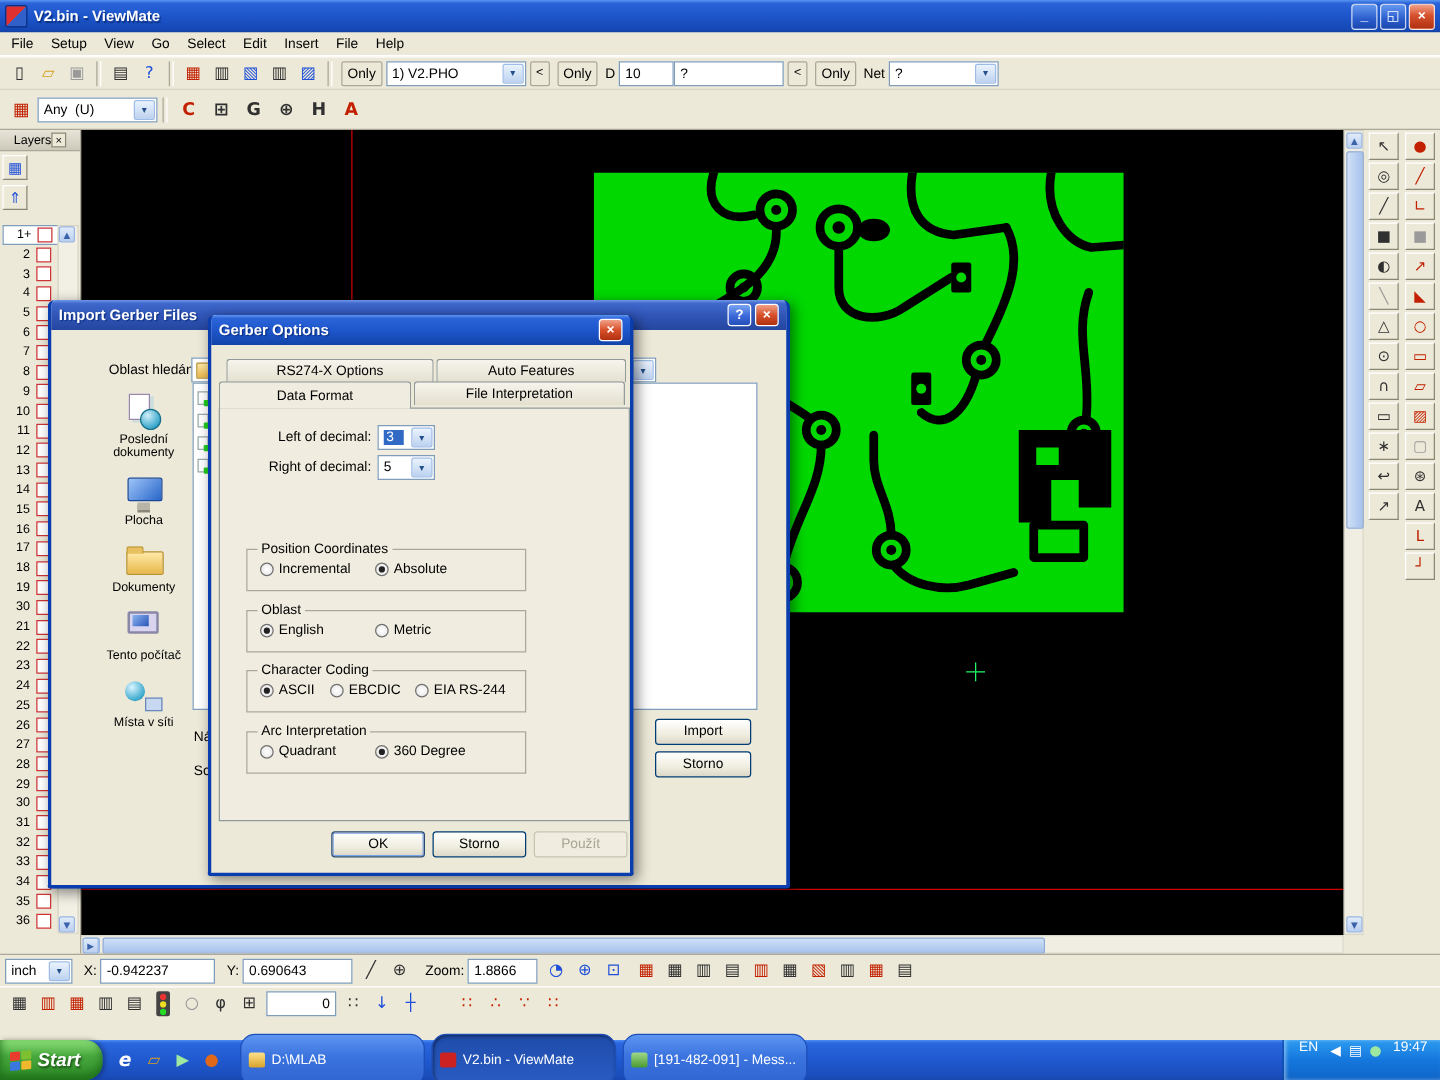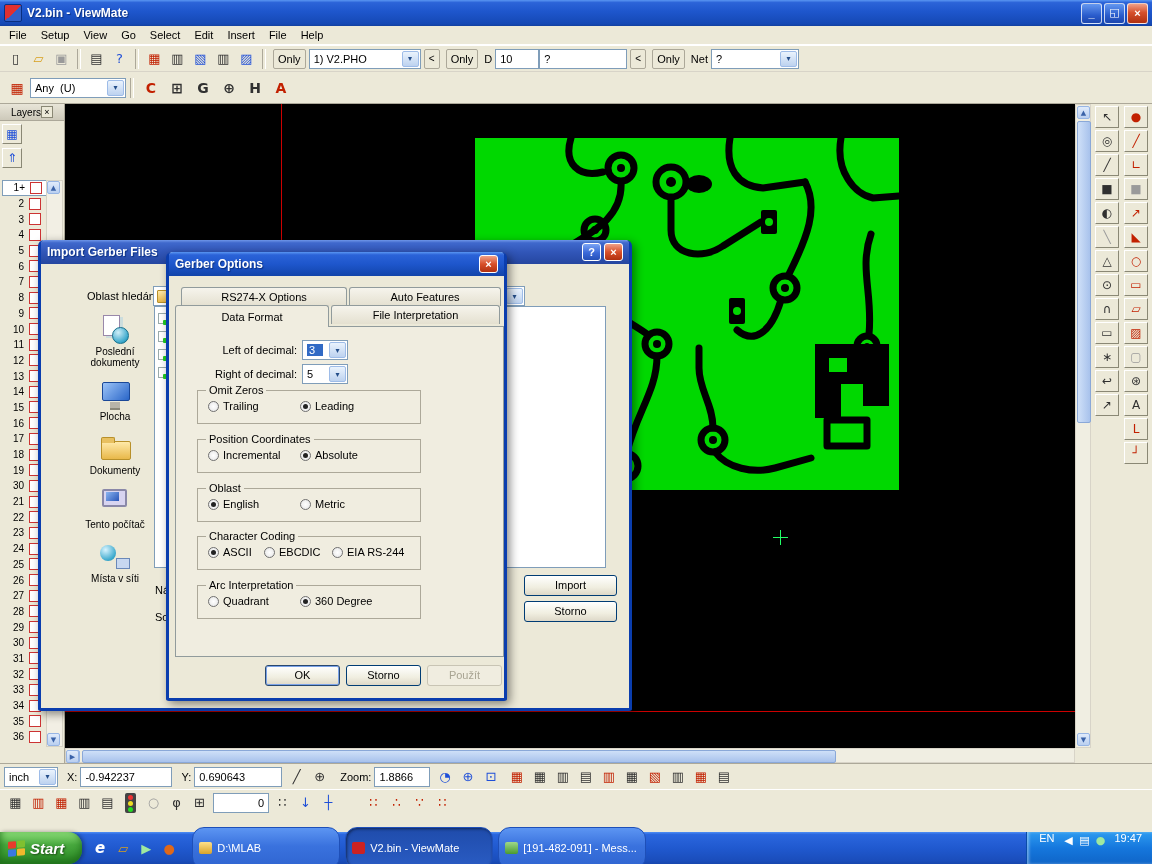--- a/index.html
+++ b/index.html
@@ -180,21 +180,21 @@
   .pic.computer::after{content:"";position:absolute;left:8px;top:5px;width:13px;height:9px;
     background:linear-gradient(135deg,#8ab4f0,#2a55b8)}
   .pic.network::before{content:"";position:absolute;left:2px;top:4px;width:16px;height:16px;border-radius:50%;
     background:radial-gradient(circle at 35% 30%,#d8f4ff,#3aa8cc 70%,#1b7d9b)}
   .pic.network::after{content:"";position:absolute;right:2px;bottom:2px;width:12px;height:9px;background:#c8d8f0;
     border:1px solid #6a88b8}
   .flist{position:absolute;left:113px;top:66px;width:450px;height:260px;background:#fff;border:1px solid #7F9DB9}
   .mini-file{position:absolute;left:3px;width:9px;height:11px;background:#fff;border:1px solid #9aa;box-sizing:border-box}
   .mini-file::after{content:"";position:absolute;right:-2px;bottom:-2px;width:5px;height:5px;background:#2c2;border-radius:1px}
   .fraglabel{position:absolute;font-size:11px}
-  .xpbtn{position:absolute;width:93px;height:21px;font-size:11px;text-align:center;line-height:19px;
+  .xpbtn{position:absolute;width:77px;height:21px;font-size:11px;text-align:center;line-height:19px;
     border:1px solid #003C74;border-radius:3px;box-sizing:border-box;padding:0;
     background:linear-gradient(180deg,#FFFFFF,#F0EEE0 60%,#DDD8C8)}
   .xpbtn.default{border-color:#28486E;box-shadow:inset 0 0 0 1px #7AA2E8}
   .xpbtn.disabled{color:#A8A492;border-color:#C8C4B4;background:#F0EDE0;box-shadow:none}
 
   
   .tabs-back{position:absolute;left:12px;top:35px;display:flex;z-index:1}
   .tabs-front{position:absolute;left:6px;top:53px;display:flex;z-index:3}
   .btab{height:19px;line-height:19px;text-align:center;background:linear-gradient(180deg,#F6F4EC,#E4E0D0);
     border:1px solid #919B9C;border-bottom:none;border-radius:3px 3px 0 0;font-size:11px;box-sizing:border-box;
@@ -960,33 +960,20 @@
     <span class="combo gitem" style="left:133px;top:88px;width:46px">
       <span class="selval">3</span>
       <span class="arr g">▾</span>
     </span>
     <span class="flabel" style="top:116px">Right of decimal:</span>
     <span class="combo gitem" style="left:133px;top:112px;width:46px">
       <span>5</span>
       <span class="arr g">▾</span>
     </span>
 
-    <div class="grp" style="top:138px">
-      <span class="leg">Omit Zeros</span>
-      <div class="radios">
-          <span class="radio">
-            <span class="rb"></span>
-            <span class="rlab">Trailing</span>
-          </span>
-          <span class="radio checked">
-            <span class="rb"></span>
-            <span class="rlab">Leading</span>
-          </span>
-        </div>
-    </div>
     <div class="grp" style="top:187px">
       <span class="leg">Position Coordinates</span>
       <div class="radios">
           <span class="radio">
             <span class="rb"></span>
             <span class="rlab">Incremental</span>
           </span>
           <span class="radio checked">
             <span class="rb"></span>
             <span class="rlab">Absolute</span>

